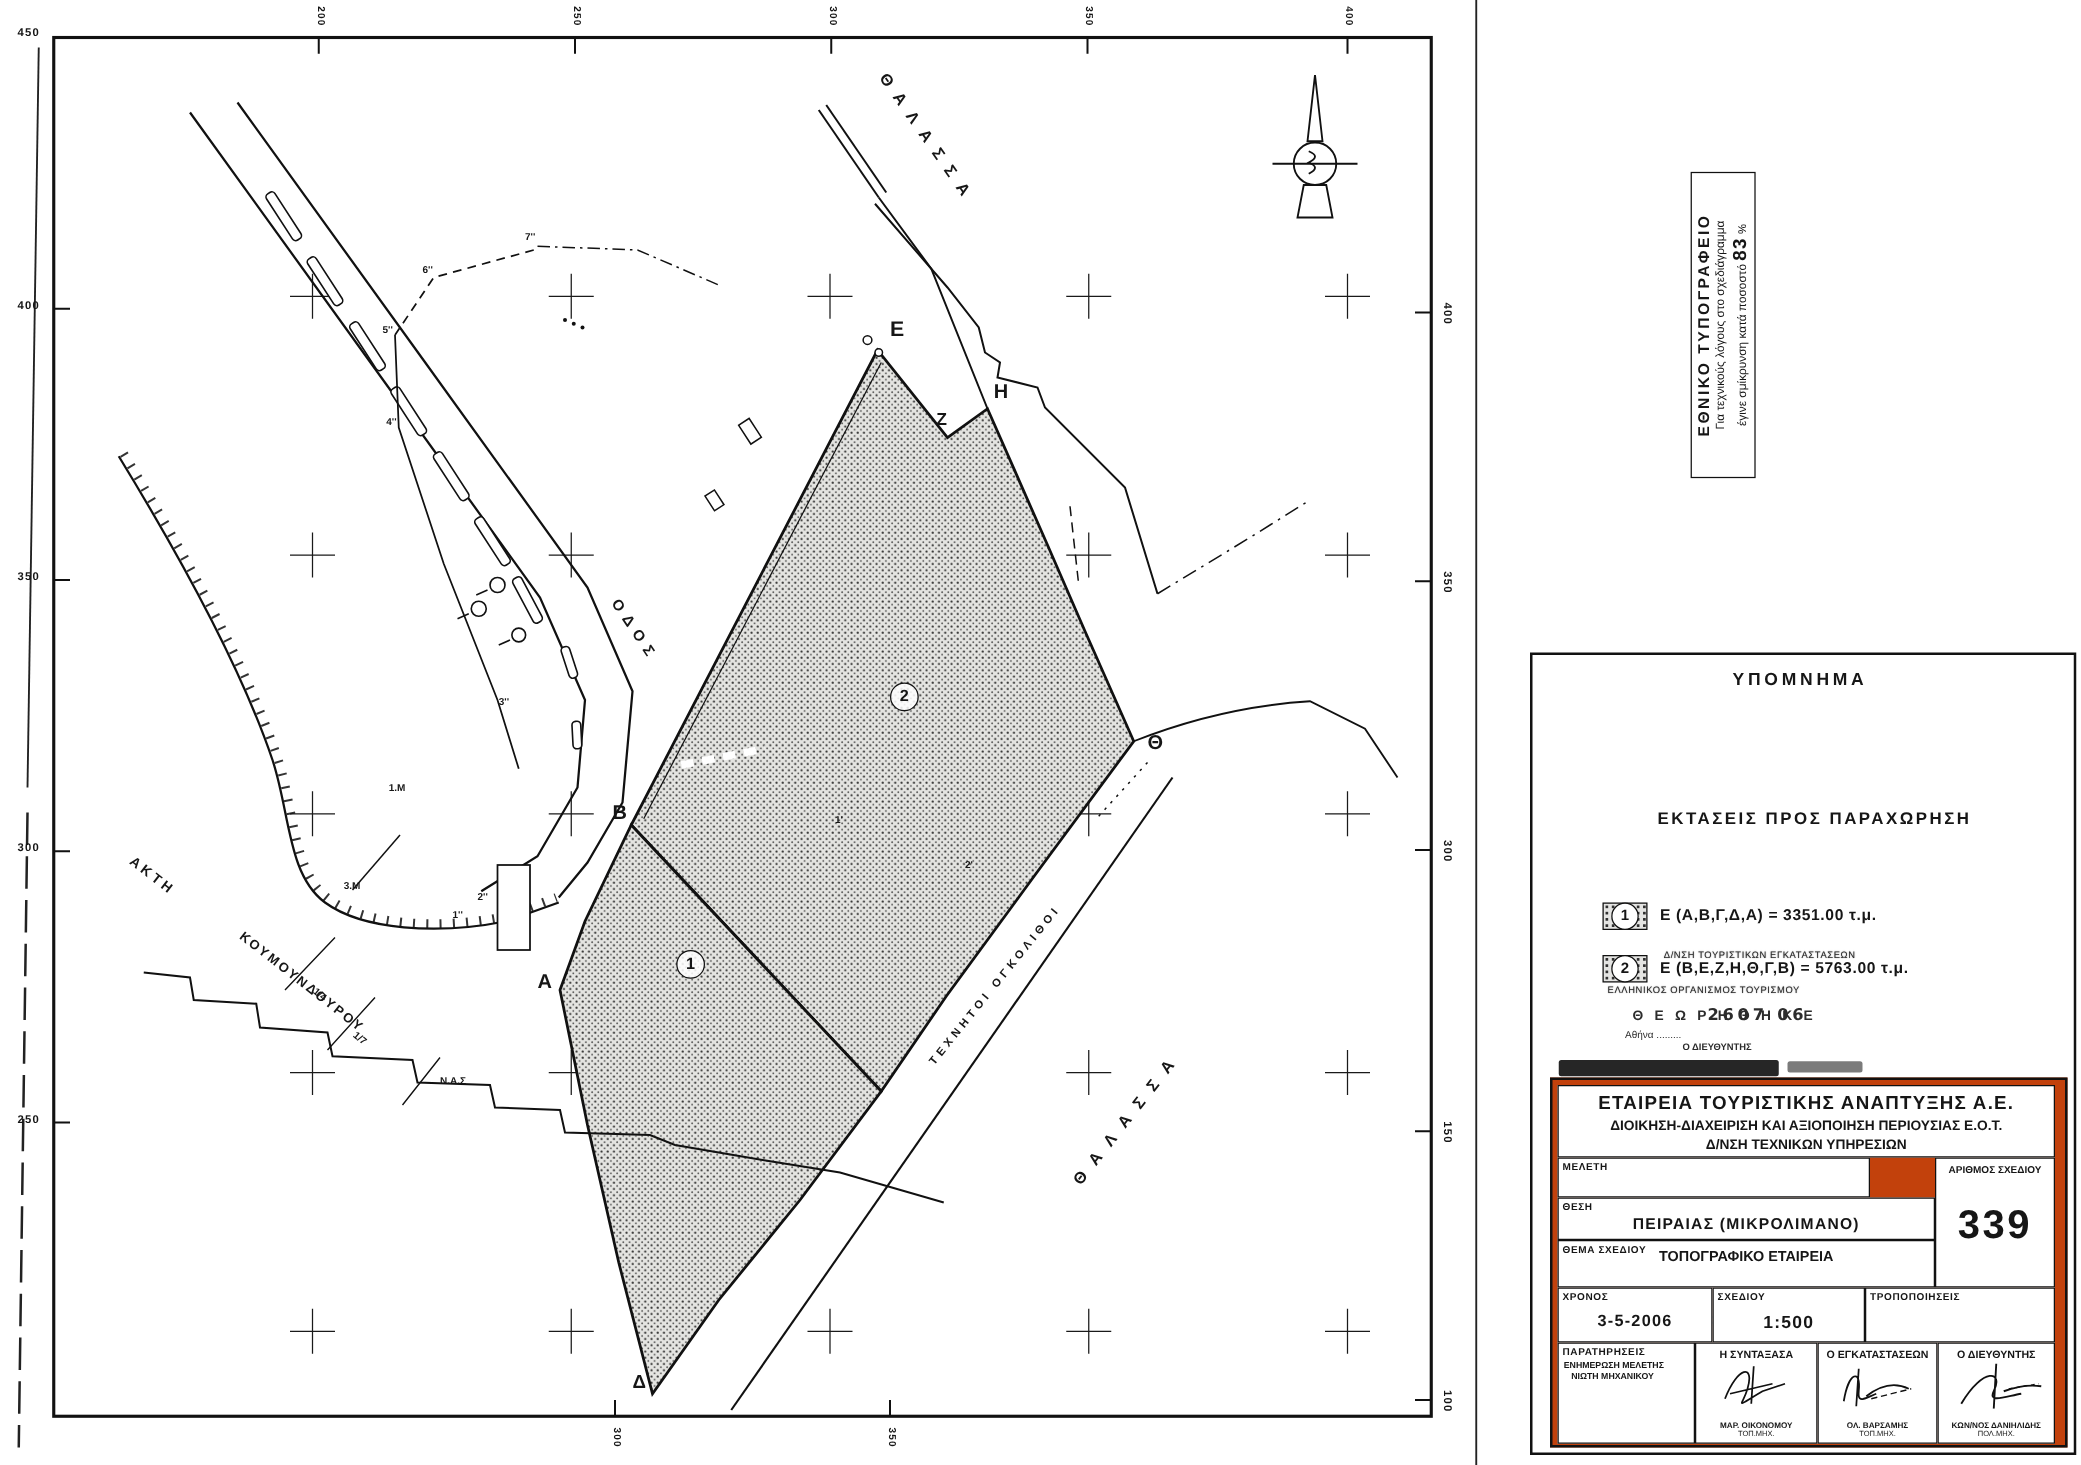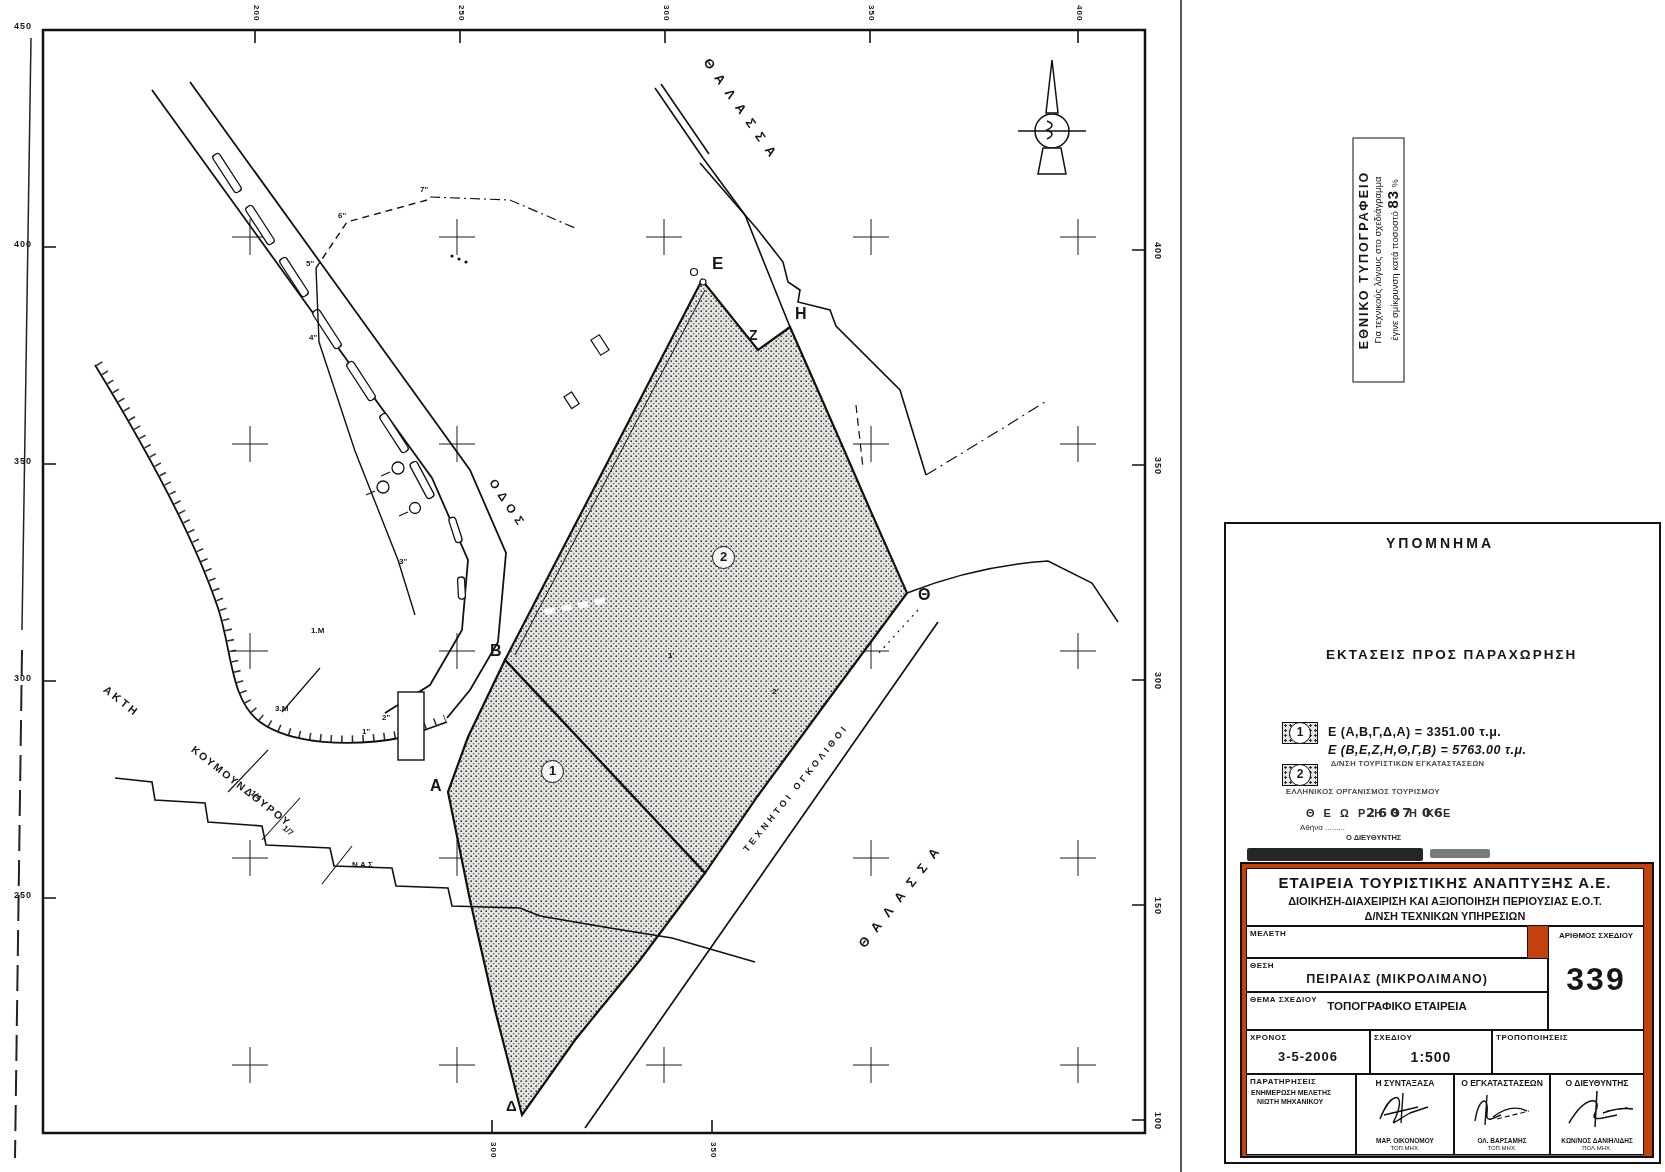--- a/index.html
+++ b/index.html
@@ -226,41 +226,41 @@
 <span class="lbl" style="left:1326px;top:648px;font-size:13.5px;font-weight:700;letter-spacing:2px;">ΕΚΤΑΣΕΙΣ ΠΡΟΣ ΠΑΡΑΧΩΡΗΣΗ</span>
 
 <div class="swatch" style="left:1282px;top:722px;">
   <span class="sw-num">1</span>
 </div>
 <span class="lbl leg-text" style="left:1328px;top:726px;">Ε (Α,Β,Γ,Δ,Α) = 3351.00 τ.μ.</span>
 
 <div class="swatch" style="left:1282px;top:764px;">
   <span class="sw-num">2</span>
 </div>
-<span class="lbl leg-text" style="left:1328px;top:744px;font-style:italic;">Ε (Β,Ε,Ζ,Η,Θ,Γ,Β) = 5763.00 τ.μ.</span>
+<span class="lbl leg-text" style="left:1328px;top:768px;">Ε (Β,Ε,Ζ,Η,Θ,Γ,Β) = 5763.00 τ.μ.</span>
 
 <span class="lbl appr" style="left:1286px;top:788px;font-size:7.5px;letter-spacing:.5px;text-shadow:0 0 1px #777;">ΕΛΛΗΝΙΚΟΣ ΟΡΓΑΝΙΣΜΟΣ ΤΟΥΡΙΣΜΟΥ</span>
 <span class="lbl appr" style="left:1290px;top:760px;font-size:7.5px;letter-spacing:.5px;text-shadow:0 0 1px #777;margin-left:41px;">Δ/ΝΣΗ ΤΟΥΡΙΣΤΙΚΩΝ ΕΓΚΑΤΑΣΤΑΣΕΩΝ</span>
 <span class="lbl appr" style="left:1306px;top:808px;font-size:11px;font-weight:700;letter-spacing:3px;">Θ Ε Ω Ρ Η Θ Η Κ Ε</span>
 <span class="lbl appr" style="left:1366px;top:806px;font-size:13px;font-weight:700;letter-spacing:3px;font-family:'DejaVu Sans',sans-serif;">2607 06</span>
 <span class="lbl appr" style="left:1300px;top:824px;font-size:8px;">Αθήνα .........</span>
 <span class="lbl appr" style="left:1346px;top:834px;font-size:7.5px;font-weight:600;">Ο ΔΙΕΥΘΥΝΤΗΣ</span>
 
 <div class="smudge" style="left:1247px;top:848px;width:176px;height:13px;opacity:.9;"></div>
 <div class="smudge" style="left:1430px;top:849px;width:60px;height:9px;opacity:.55;"></div>
 
 <div class="tb">
 
   <div class="cell" style="left:4px;top:4px;width:398px;height:58px;">
     <div class="cv" style="top:5px;font-size:15px;font-weight:700;letter-spacing:1px;">ΕΤΑΙΡΕΙΑ ΤΟΥΡΙΣΤΙΚΗΣ ΑΝΑΠΤΥΞΗΣ Α.Ε.</div>
     <div class="cv" style="top:26px;font-size:11px;font-weight:700;">ΔΙΟΙΚΗΣΗ-ΔΙΑΧΕΙΡΙΣΗ ΚΑΙ ΑΞΙΟΠΟΙΗΣΗ ΠΕΡΙΟΥΣΙΑΣ Ε.Ο.Τ.</div>
     <div class="cv" style="top:41px;font-size:11px;font-weight:700;">Δ/ΝΣΗ ΤΕΧΝΙΚΩΝ ΥΠΗΡΕΣΙΩΝ</div>
   </div>
 
-  <div class="cell" style="left:4px;top:62px;width:282px;height:32px;">
+  <div class="cell" style="left:4px;top:62px;width:250px;height:32px;">
     <span class="tag">ΜΕΛΕΤΗ</span>
     <div class="cv" style="top:14px;font-size:11px;"></div>
   </div>
 
   <div class="cell" style="left:4px;top:94px;width:302px;height:34px;">
     <span class="tag">ΘΕΣΗ</span>
     <div class="cv" style="top:13px;font-size:12.5px;letter-spacing:1px;">ΠΕΙΡΑΙΑΣ (ΜΙΚΡΟΛΙΜΑΝΟ)</div>
   </div>
 
   <div class="cell" style="left:4px;top:128px;width:302px;height:38px;">

